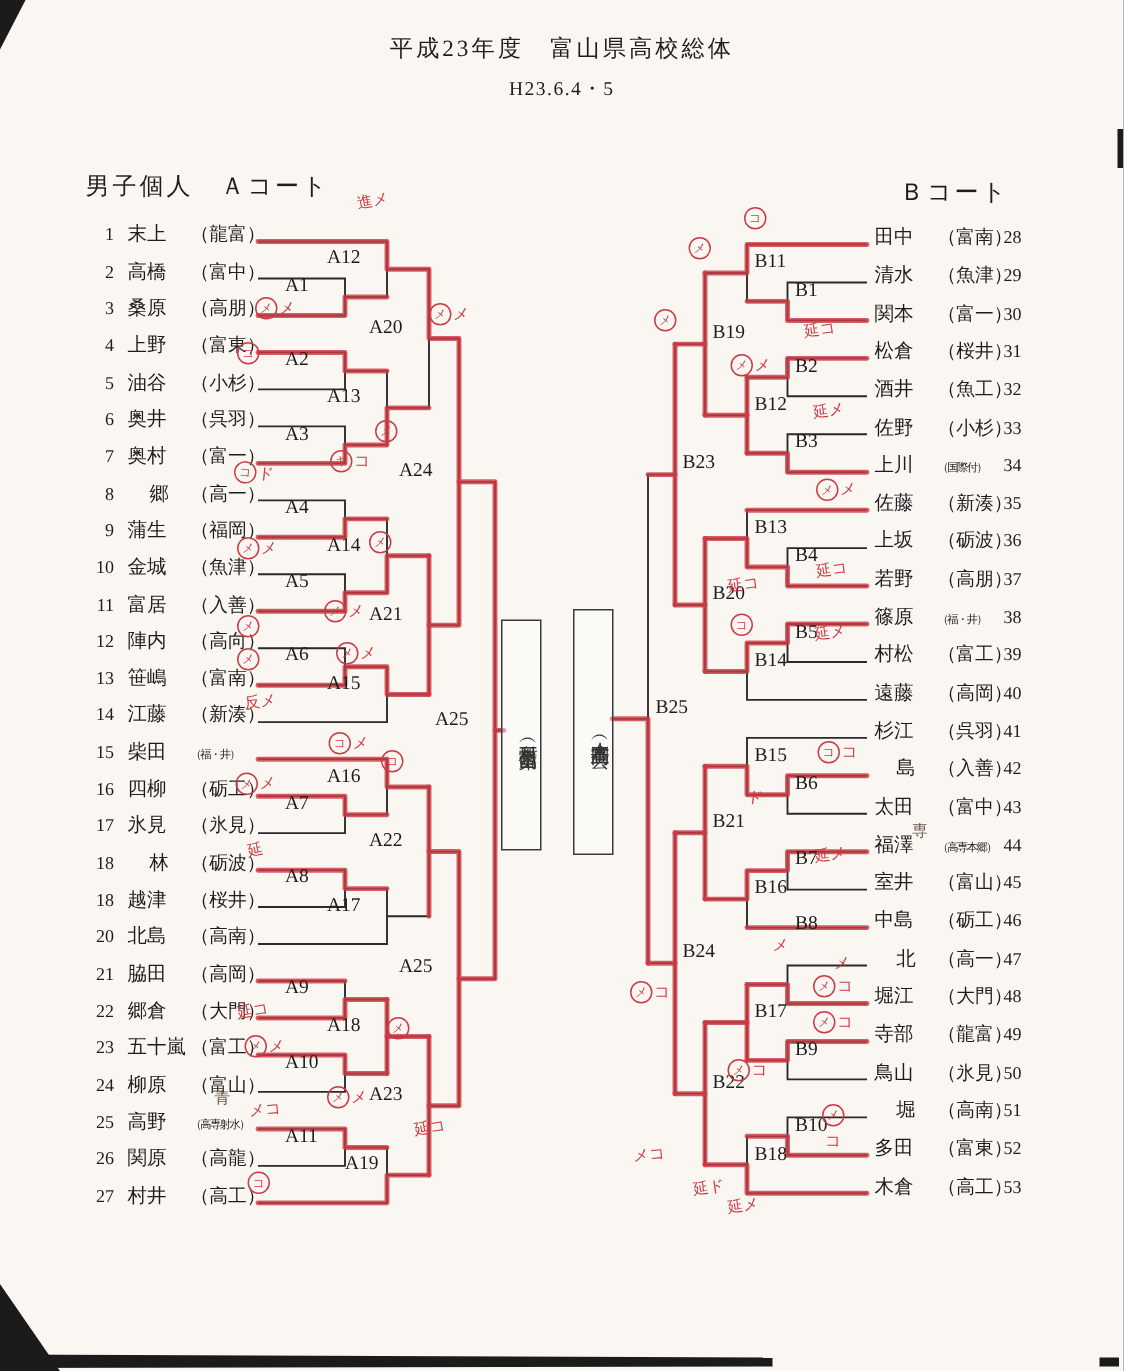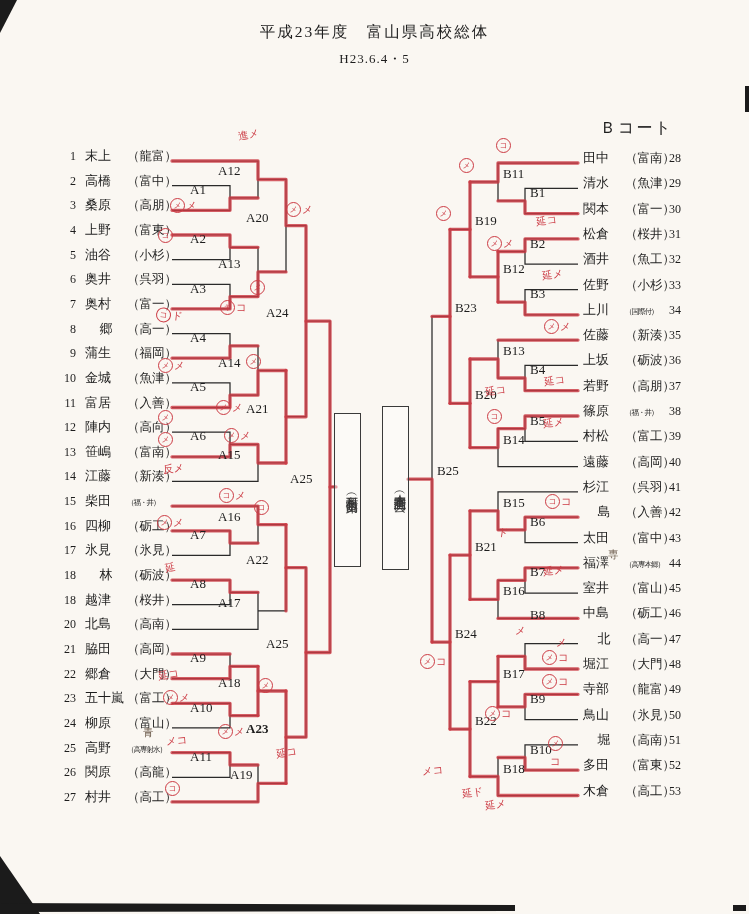--- a/index.html
+++ b/index.html
@@ -29,20 +29,21 @@
        font-family:"DejaVu Sans","Liberation Sans",sans-serif;}
   .circ{display:inline-flex;width:13px;height:13px;border:1.4px solid currentColor;border-radius:50%;
         align-items:center;justify-content:center;font-size:8px;vertical-align:middle;margin-right:1px;}
 </style>
 </head>
 <body>
 
 <div id="page">
   <div class="hdr" id="h1">平成23年度　富山県高校総体</div>
   <div class="hdr" id="h2">H23.6.4・5</div>
+  <div class="court" id="courtA">男子個人　Ａコート</div>
   <div class="court" id="courtB">Ｂコート</div>
 
   <svg id="lines" width="749" height="914" viewBox="0 0 749 914">
       <polyline points="172,185.65 230,185.65 230,210.3 172,210.3" stroke="#2a2a2a" stroke-width="1.25" fill="none"></polyline>
       <polyline points="172,234.95 230,234.95 230,259.6 172,259.6" stroke="#2a2a2a" stroke-width="1.25" fill="none"></polyline>
       <polyline points="172,284.25 230,284.25 230,308.9 172,308.9" stroke="#2a2a2a" stroke-width="1.25" fill="none"></polyline>
       <polyline points="172,333.54999999999995 230,333.54999999999995 230,358.2 172,358.2" stroke="#2a2a2a" stroke-width="1.25" fill="none"></polyline>
       <polyline points="172,382.85 230,382.85 230,407.5 172,407.5" stroke="#2a2a2a" stroke-width="1.25" fill="none"></polyline>
       <polyline points="172,432.15 230,432.15 230,456.79999999999995 172,456.79999999999995" stroke="#2a2a2a" stroke-width="1.25" fill="none"></polyline>
       <polyline points="172,530.75 230,530.75 230,555.4 172,555.4" stroke="#2a2a2a" stroke-width="1.25" fill="none"></polyline>
@@ -224,21 +225,21 @@
       <div class="mlab" style="left: 218px; top: 256.925px;">A13</div>
       <div class="mlab" style="left: 218px; top: 355.525px;">A14</div>
       <div class="mlab" style="left: 218px; top: 447.962px;">A15</div>
       <div class="mlab" style="left: 218px; top: 509.587px;">A16</div>
       <div class="mlab" style="left: 218px; top: 595.862px;">A17</div>
       <div class="mlab" style="left: 218px; top: 675.975px;">A18</div>
       <div class="mlab" style="left: 218px; top: 768.412px; margin-left: 12px;">A19</div>
       <div class="mlab" style="left: 246px; top: 210.706px;">A20</div>
       <div class="mlab" style="left: 246px; top: 401.744px;">A21</div>
       <div class="mlab" style="left: 246px; top: 552.725px;">A22</div>
-      <div class="mlab" style="left: 246px; top: 722.194px; font-weight: bold;">A23</div>
+      <div class="mlab" style="left: 246px; top: 722.194px;">A23</div>
       <div class="mlab" style="left: 266px; top: 306.225px;">A24</div>
       <div class="mlab" style="left: 266px; top: 637.459px;">A25</div>
       <div class="mlab" style="left: 290px; top: 471.842px;">A25</div>
       <div class="mlab" style="left: 530px; top: 185.95px;">B1</div>
       <div class="mlab" style="left: 530px; top: 236.55px;">B2</div>
       <div class="mlab" style="left: 530px; top: 287.15px; text-align: right;">B3</div>
       <div class="mlab" style="left: 530px; top: 363.05px;">B4</div>
       <div class="mlab" style="left: 530px; top: 413.65px;">B5</div>
       <div class="mlab" style="left: 530px; top: 514.85px;">B6</div>
       <div class="mlab" style="left: 530px; top: 565.45px;">B7</div>

